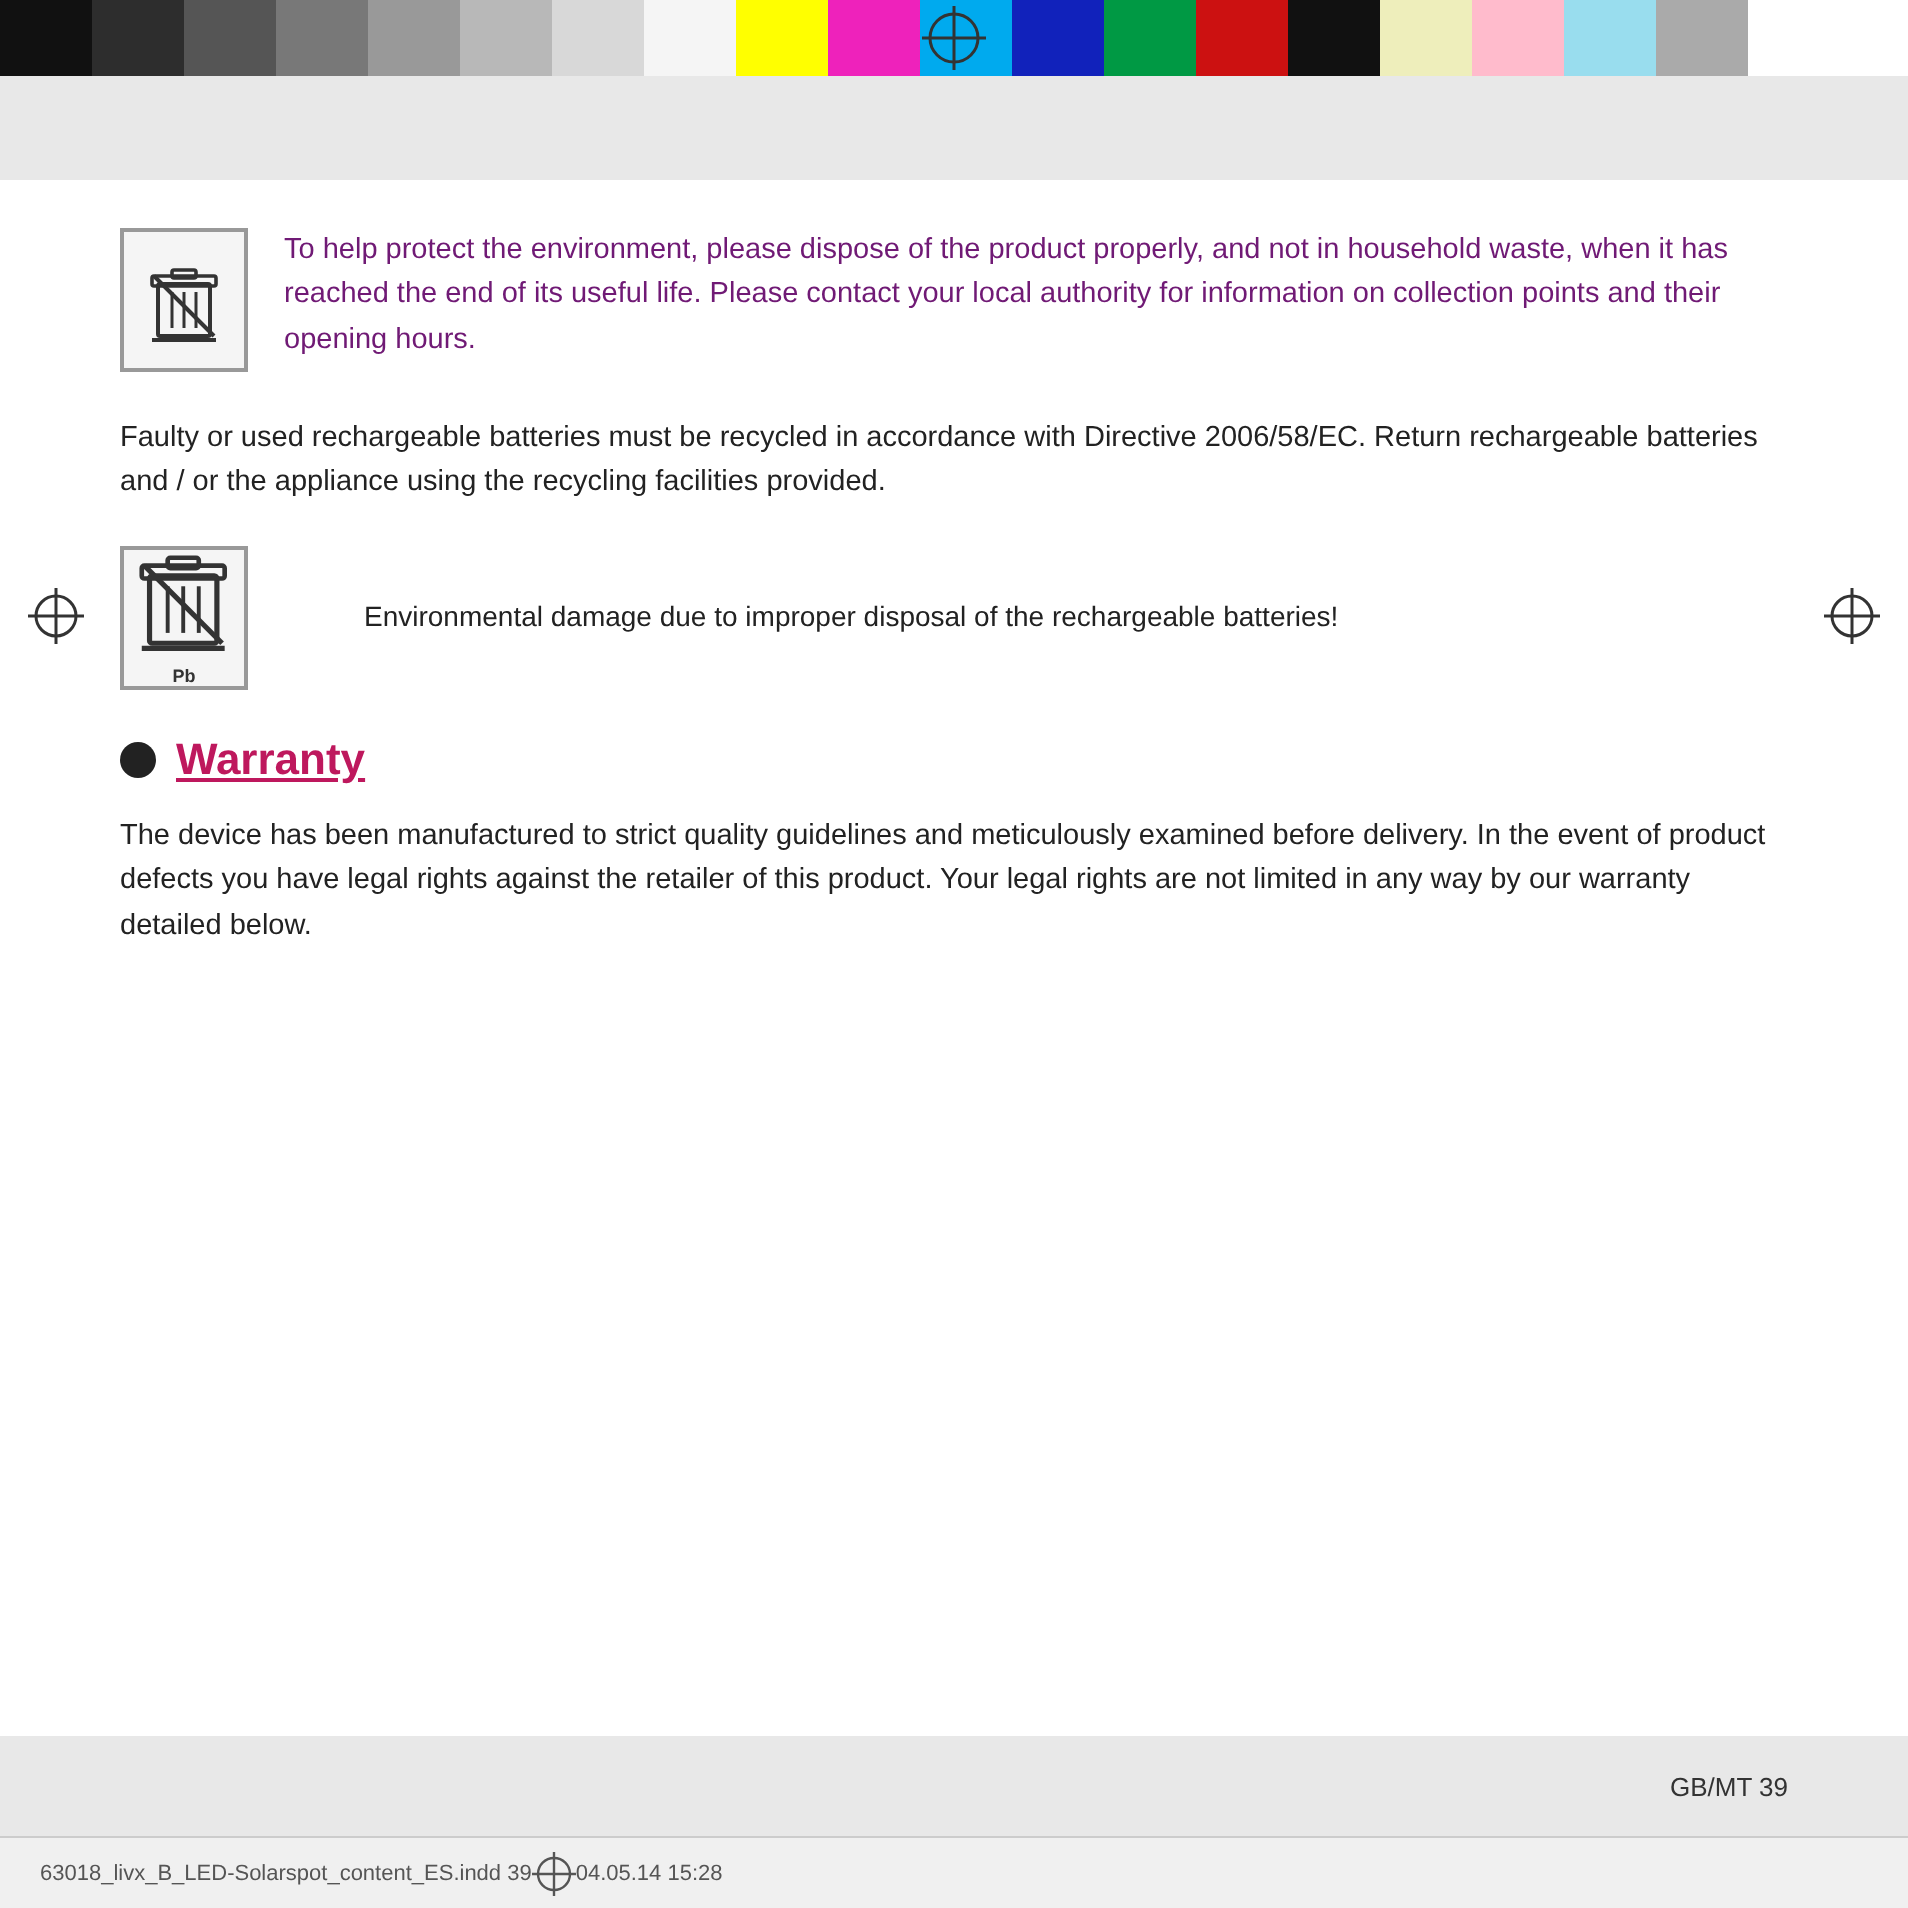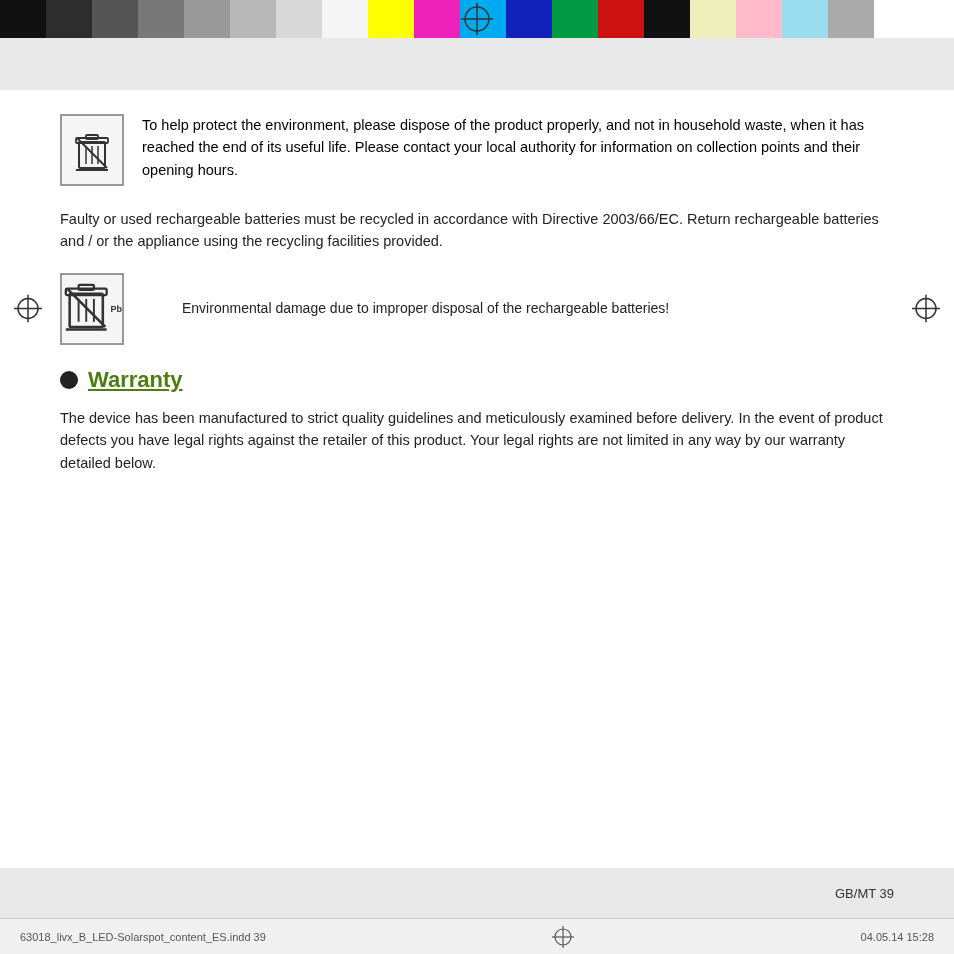--- a/index.html
+++ b/index.html
@@ -81,21 +81,21 @@
     .icon-box-label {
       font-size: 9px;
       font-weight: bold;
       color: #333;
       margin-top: 1px;
     }
 
     .para-text {
       line-height: 1.55;
       font-size: 14.5px;
-      color: #000000;
+      color: #701a75;
     }
 
     .section-para {
       margin-bottom: 20px;
       line-height: 1.55;
       font-size: 14.5px;
     }
 
     
     .warning-row {
@@ -105,20 +105,21 @@
       margin-bottom: 22px;
     }
 
     .warning-icon-box {
       width: 64px;
       min-width: 64px;
       height: 72px;
       border: 2px solid #999;
       background: #f5f5f5;
       display: flex;
+      flex-direction: column;
       align-items: center;
       justify-content: center;
     }
 
     .warning-text-bold {
       font-weight: normal;
       font-size: 14px;
       line-height: 1.5;
       margin-left: 40px;
     }
@@ -138,21 +139,21 @@
       border-radius: 50%;
       background: #222;
       display: inline-block;
       min-width: 18px;
     }
 
     .warranty-title {
       font-size: 22px;
       font-weight: bold;
       text-decoration: underline;
-      color: #4d7c0f;
+      color: #be185d;
     }
 
     
     .bottom-bar {
       position: absolute;
       bottom: 36px;
       left: 0;
       right: 0;
       height: 50px;
       background: #e8e8e8;
@@ -172,21 +173,20 @@
     .footer-bar {
       position: absolute;
       bottom: 0;
       left: 0;
       right: 0;
       height: 36px;
       background: #f0f0f0;
       border-top: 1px solid #ccc;
       display: flex;
       align-items: center;
-      justify-content: space-between;
       padding: 0 20px;
       font-size: 11px;
       color: #555;
     }
 
     .footer-crosshair {
       display: flex;
       align-items: center;
       gap: 4px;
     }
@@ -282,21 +282,21 @@
         <line x1="25" y1="18" x2="25" y2="36" stroke="#333" stroke-width="1.5"></line>
 
         <line x1="4" y1="10" x2="34" y2="40" stroke="#333" stroke-width="2"></line>
 
         <line x1="3" y1="42" x2="35" y2="42" stroke="#333" stroke-width="2"></line>
       </svg>
     </div>
     <p class="para-text">To help protect the environment, please dispose of the product properly, and not in household waste, when it has reached the end of its useful life. Please contact your local authority for information on collection points and their opening hours.</p>
   </div>
 
-  <p class="section-para">Faulty or used rechargeable batteries must be recycled in accordance with Directive 2003/66/EC. Return rechargeable batteries and / or the appliance using the recycling facilities provided.</p>
+  <p class="section-para">Faulty or used rechargeable batteries must be recycled in accordance with Directive 2006/58/EC. Return rechargeable batteries and / or the appliance using the recycling facilities provided.</p>
 
   <div class="warning-row">
     <div class="warning-icon-box">
 
       <svg viewBox="0 0 38 44" xmlns="http://www.w3.org/2000/svg">
 
         <rect x="6" y="10" width="26" height="26" rx="1" fill="none" stroke="#333" stroke-width="2"></rect>
 
         <rect x="3" y="6" width="32" height="5" rx="1" fill="none" stroke="#333" stroke-width="1.8"></rect>
 

